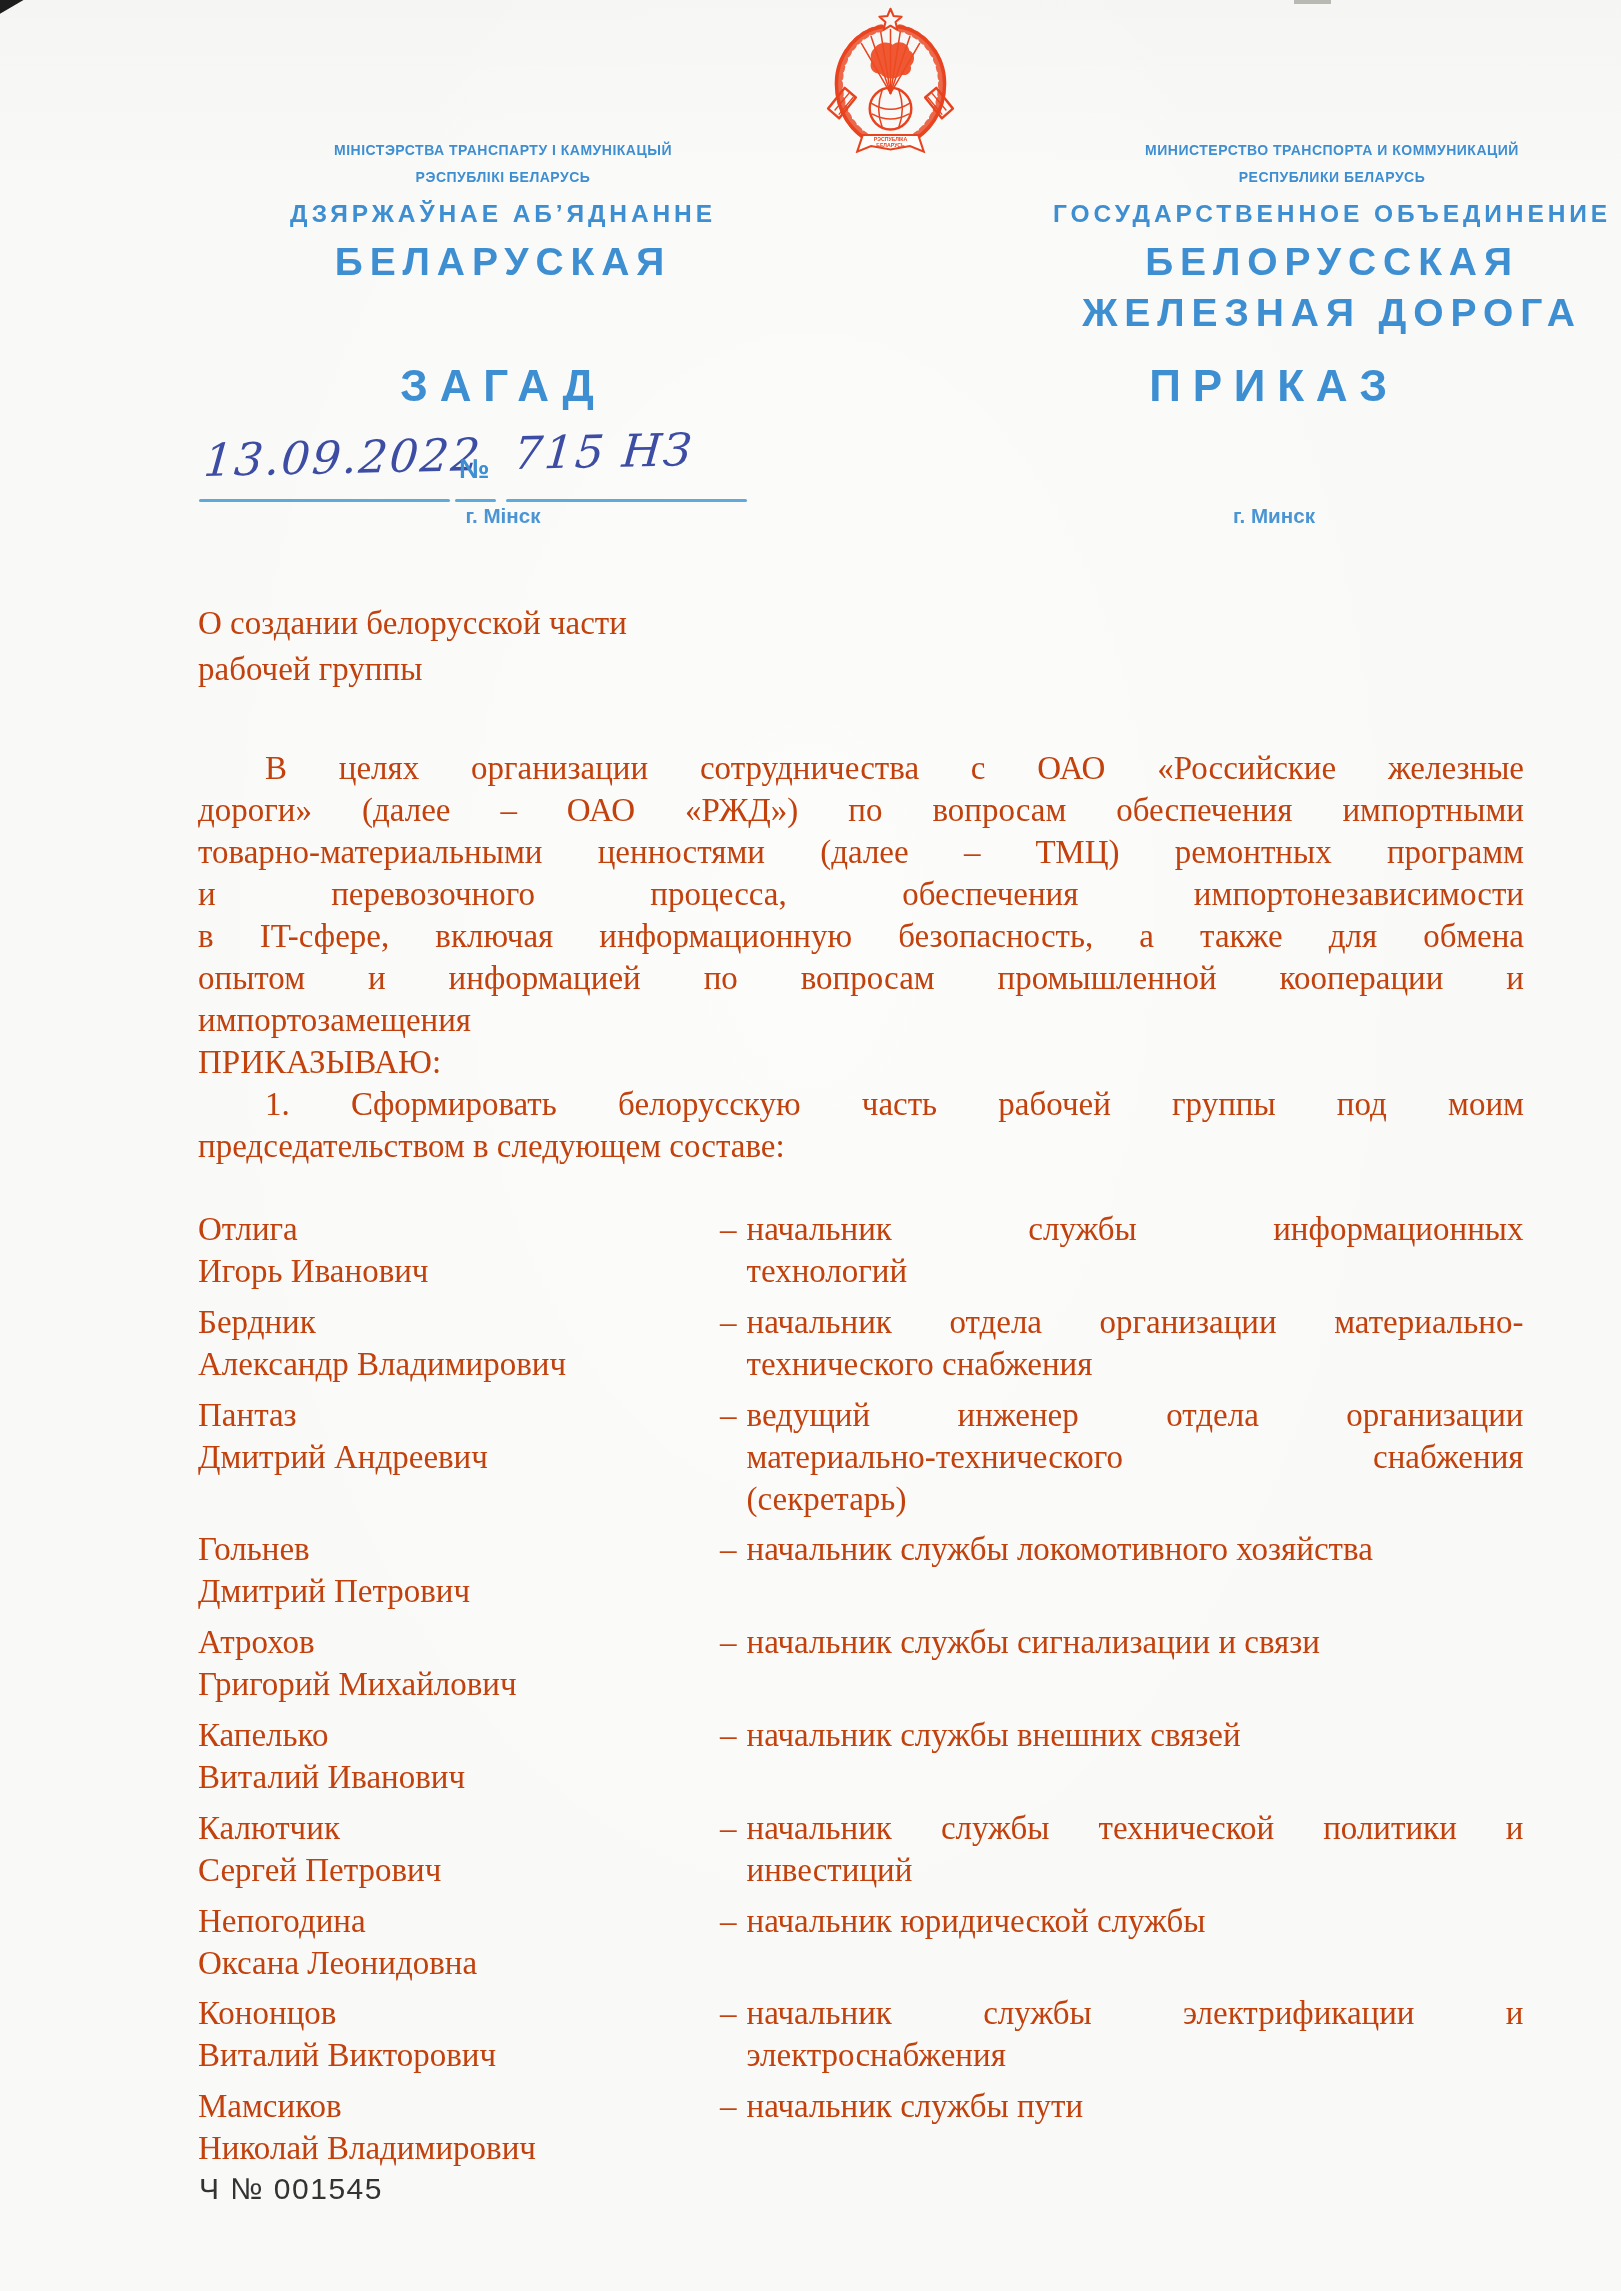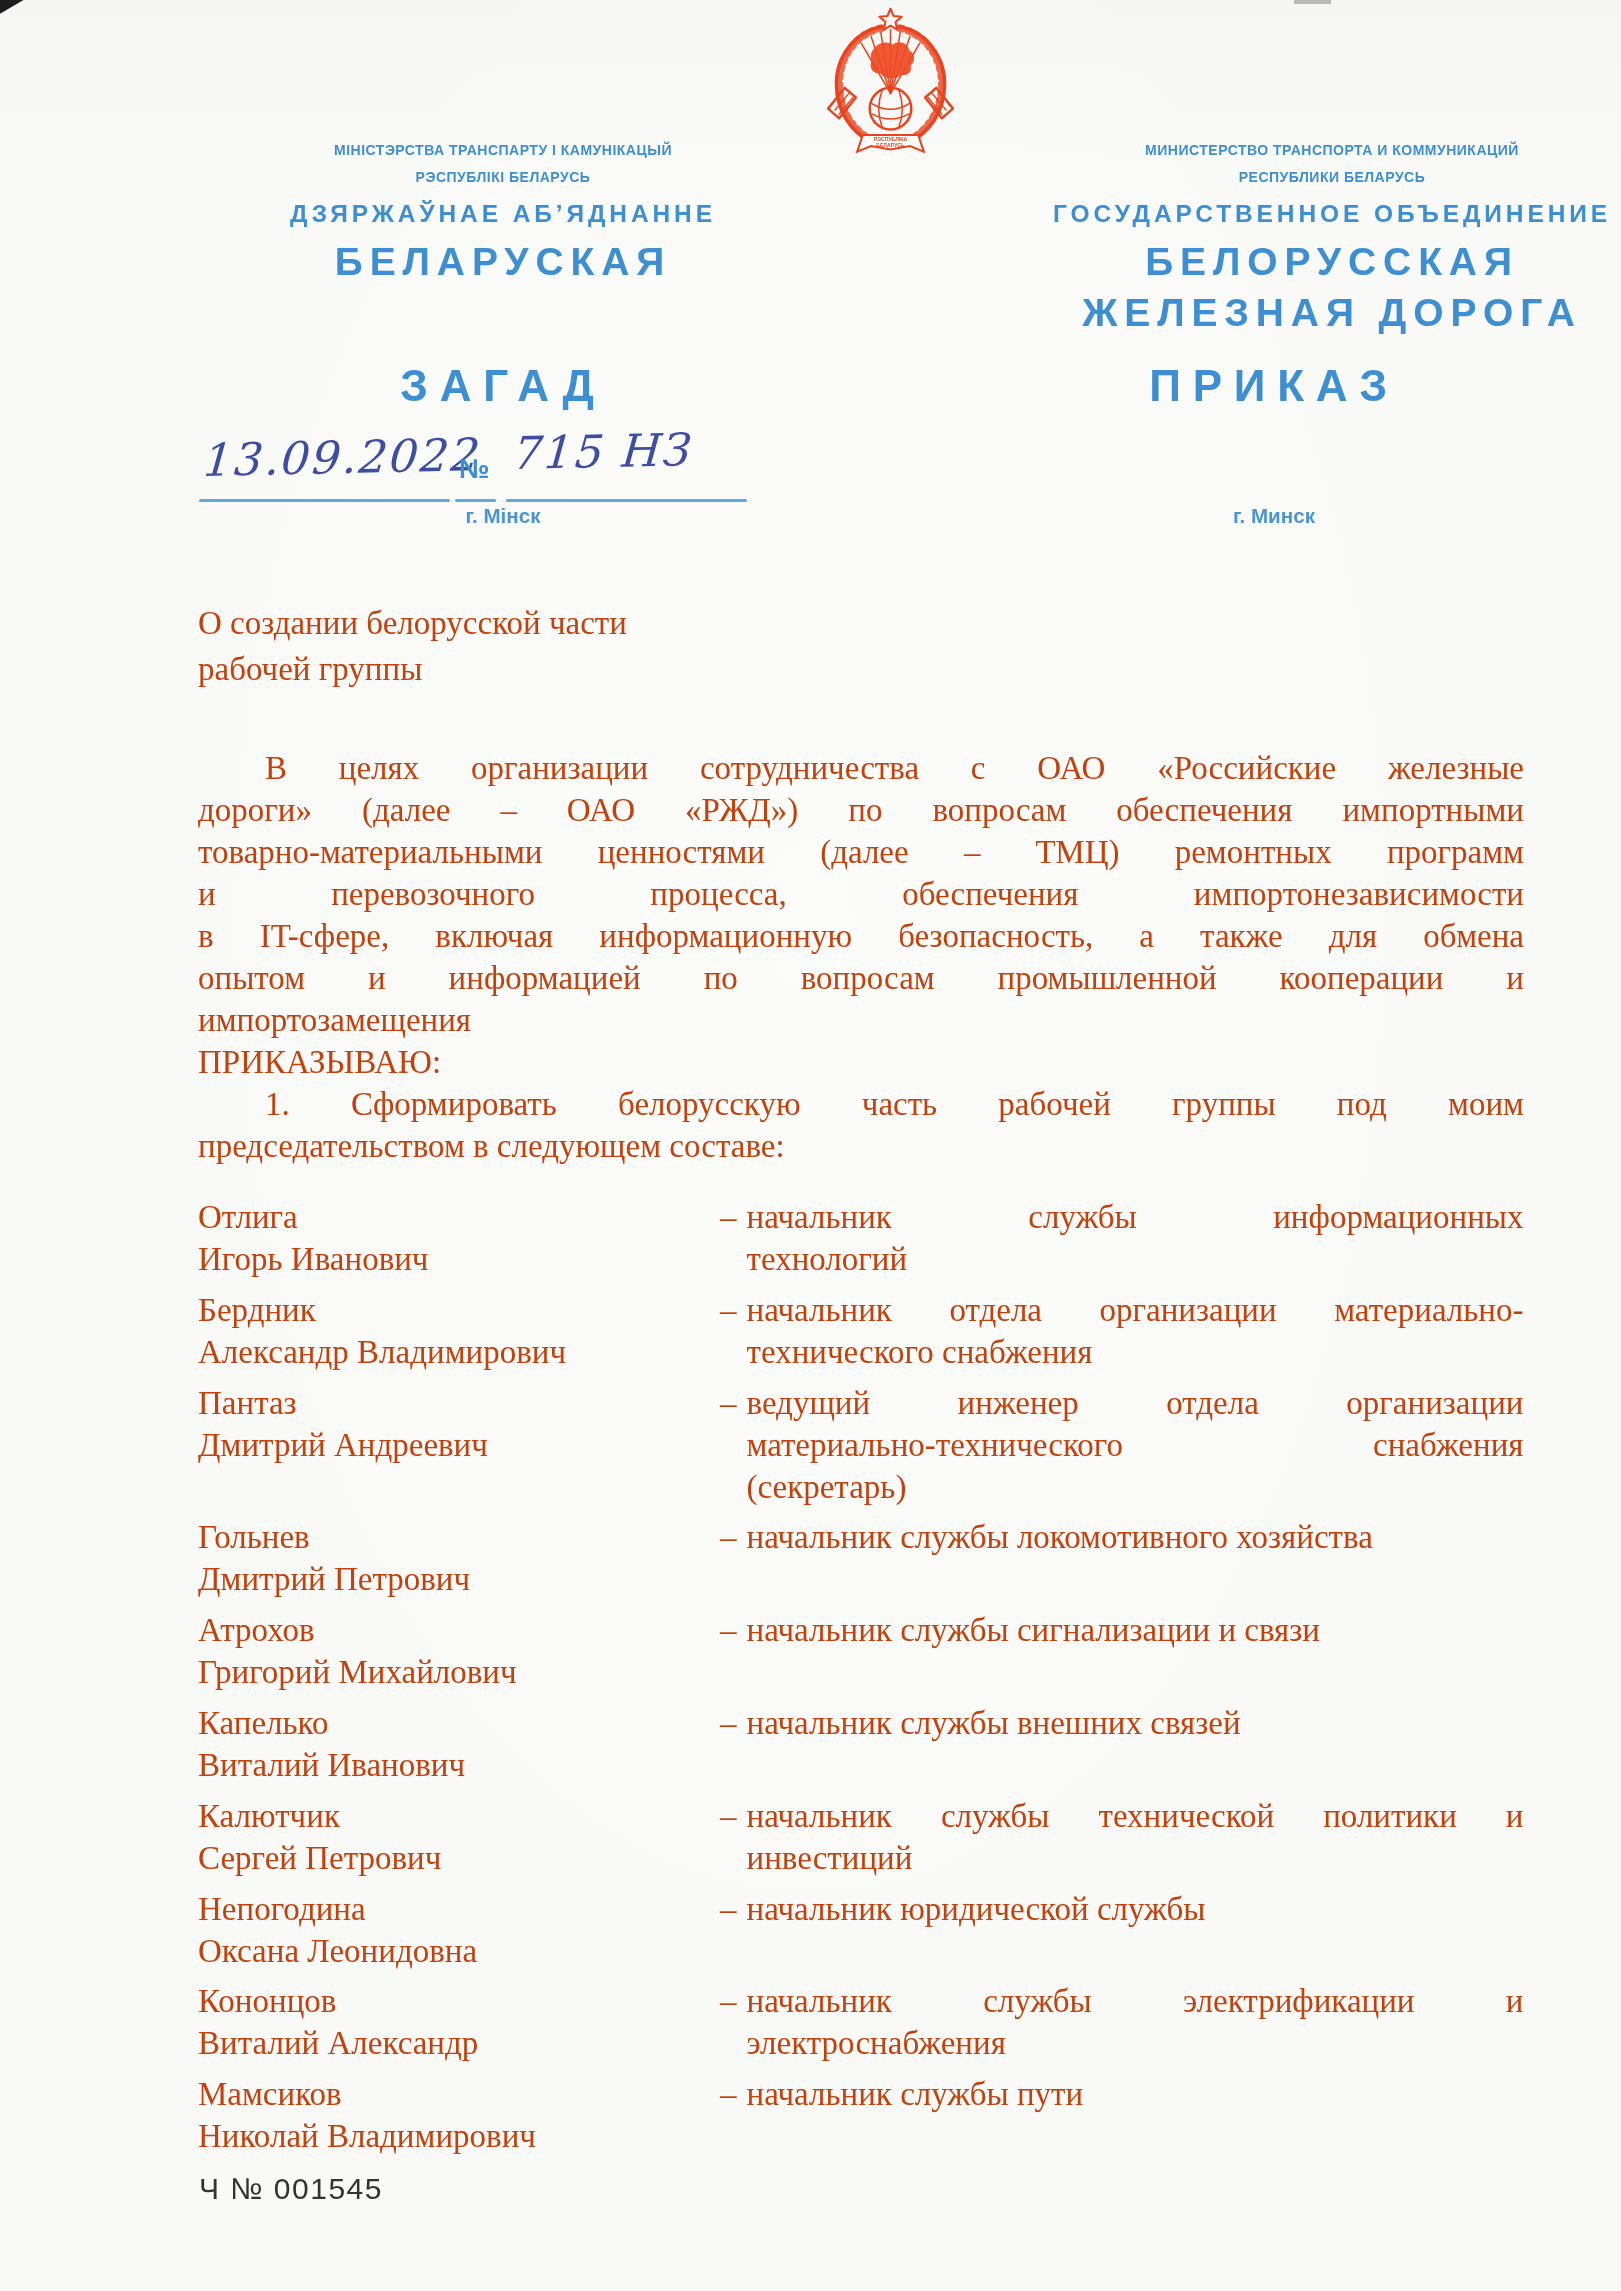--- a/index.html
+++ b/index.html
@@ -49,21 +49,21 @@
   .u-date{left:199px;width:251px;}
   .u-no{left:455px;width:41px;}
   .u-num{left:506px;width:241px;}
   
   .content{position:absolute;left:198px;top:600px;width:1326px;
     font-size:33px;line-height:42px;color:#c2410c;}
   .subject{width:588px;margin-bottom:55px;line-height:46px;}
   .jline{text-align:justify;text-align-last:justify;}
   .lline{text-align:left;}
   .indent{text-indent:67px;}
-  .members{margin-top:29px;}
+  .members{margin-top:41px;}
   .member-row{display:grid;grid-template-columns:522px 26.5px 777px;margin-bottom:8.8px;}
   .mline,.pline{min-height:42px;}
   
   .form-number{position:absolute;left:199px;top:2172px;
     font-family:"Liberation Sans","DejaVu Sans",sans-serif;
     font-size:30px;color:#333;letter-spacing:1.5px;}
   
   .speck-tl{position:absolute;left:0;top:0;width:23.5px;height:13.7px;background:#1d1d1d;
     clip-path:polygon(0 0,100% 0,0 100%);}
   .speck-top{position:absolute;left:1294px;top:0;width:37px;height:3.9px;background:#b9b9b4;}
@@ -249,21 +249,21 @@
           <div class="mline">Оксана Леонидовна</div>
         </div>
     <div class="member-dash">–</div>
     <div class="member-pos">
           <div class="pline lline">начальник юридической службы</div>
         </div>
   </div>
       <div class="member-row">
     <div class="member-name">
           <div class="mline">Кононцов</div>
-          <div class="mline">Виталий Александр</div>
+          <div class="mline">Виталий Викторович</div>
         </div>
     <div class="member-dash">–</div>
     <div class="member-pos">
           <div class="pline jline">начальник службы электрификации и</div>
           <div class="pline lline">электроснабжения</div>
         </div>
   </div>
       <div class="member-row">
     <div class="member-name">
           <div class="mline">Мамсиков</div>

